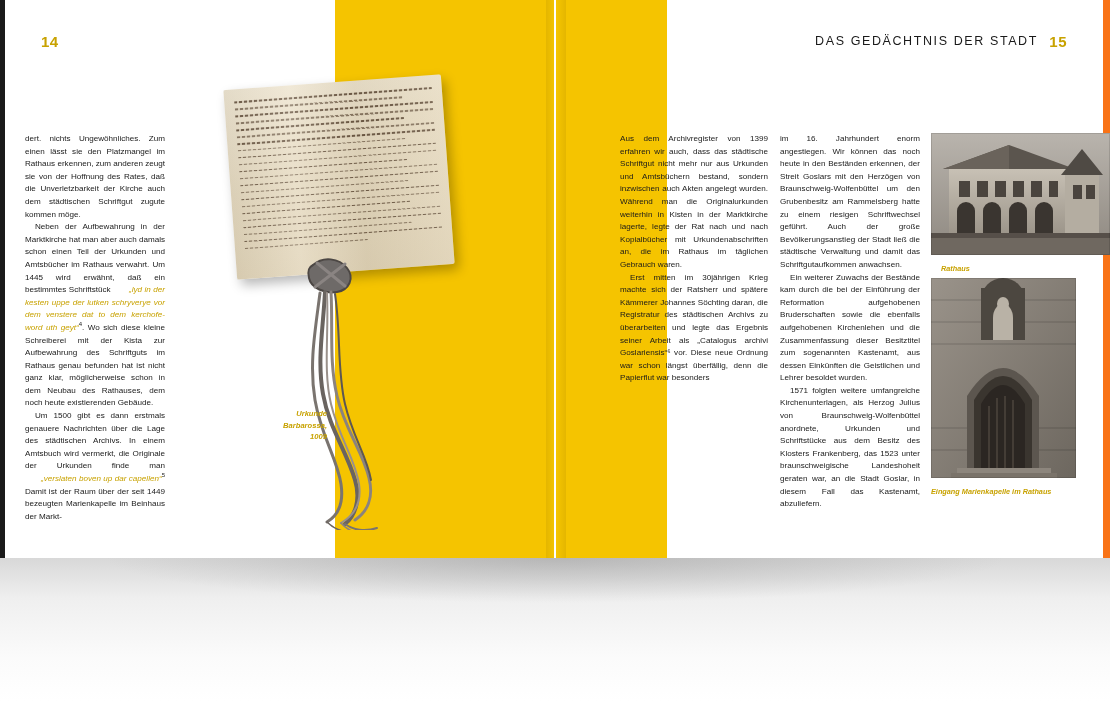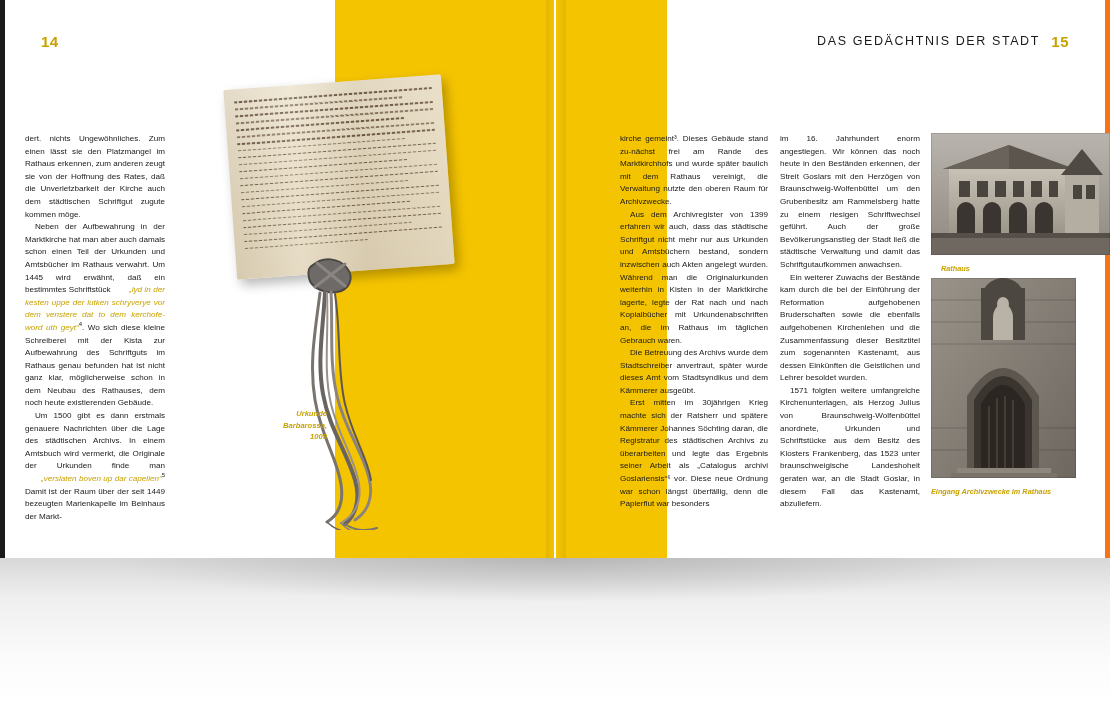--- a/index.html
+++ b/index.html
@@ -45,21 +45,21 @@
     width: 507px; height: 558px;
     background: #ffffff;
     border-left: 5px solid #1a1a1a;
     box-sizing: border-box;
   }
   .page-right {
     position: absolute;
     left: 555px; top: 0;
     width: 555px; height: 558px;
     background: #ffffff;
-    border-right: 5px solid #f97316;
+    border-right: 7px solid #f97316;
     box-sizing: border-box;
   }
   
   .yellow-left {
     position: absolute;
     left: 330px; top: 0;
     width: 225px; height: 558px;
     background: #f5c400;
   }
   .yellow-right {
@@ -267,23 +267,21 @@
 
   <div class="page-right">
 
     <div class="yellow-right"></div>
 
     <div class="running-head">DAS GEDÄCHTNIS DER STADT</div>
     <div class="folio folio-right">15</div>
   </div>
 
   <div class="col col-r1">
-    <p>kirche gemeint³. Dieses Gebäude stand zu-nächst frei am Rande des Marktkirchhofs und wurde später baulich mit dem Rathaus vereinigt, die Verwaltung nutzte den oberen Raum für Archivzwecke.</p>
     <p>Aus dem Archivregister von 1399 erfahren wir auch, dass das städtische Schriftgut nicht mehr nur aus Urkunden und Amtsbüchern bestand, sondern inzwischen auch Akten angelegt wurden. Während man die Originalurkunden weiterhin in Kisten in der Marktkirche lagerte, legte der Rat nach und nach Kopialbücher mit Urkundenabschriften an, die im Rathaus im täglichen Gebrauch waren.</p>
-    <p>Die Betreuung des Archivs wurde dem Stadtschreiber anvertraut, später wurde dieses Amt vom Stadtsyndikus und dem Kämmerer ausgeübt.</p>
     <p>Erst mitten im 30jährigen Krieg machte sich der Ratsherr und spätere Kämmerer Johannes Söchting daran, die Registratur des städtischen Archivs zu überarbeiten und legte das Ergebnis seiner Arbeit als „Catalogus archivi Goslariensis“⁶ vor. Diese neue Ordnung war schon längst überfällig, denn die Papierflut war besonders</p>
   </div>
 
   <div class="col col-r2">
     <p>im 16. Jahrhundert enorm angestiegen. Wir können das noch heute in den Beständen erkennen, der Streit Goslars mit den Herzögen von Braunschweig-Wolfenbüttel um den Grubenbesitz am Rammelsberg hatte zu einem riesigen Schriftwechsel geführt. Auch der große Bevölkerungsanstieg der Stadt ließ die städtische Verwaltung und damit das Schriftgutaufkommen anwachsen.</p>
     <p>Ein weiterer Zuwachs der Bestände kam durch die bei der Einführung der Reformation aufgehobenen Bruderschaften sowie die ebenfalls aufgehobenen Kirchenlehen und die Zusammenfassung dieser Besitztitel zum sogenannten Kastenamt, aus dessen Einkünften die Geistlichen und Lehrer besoldet wurden.</p>
     <p>1571 folgten weitere umfangreiche Kirchenunterlagen, als Herzog Julius von Braunschweig-Wolfenbüttel anordnete, Urkunden und Schriftstücke aus dem Besitz des Klosters Frankenberg, das 1523 unter braunschweigische Landeshoheit geraten war, an die Stadt Goslar, in diesem Fall das Kastenamt, abzuliefern.</p>
   </div>
 
   <div class="photo photo-rathaus">
@@ -368,19 +366,19 @@
         <line x1="66" y1="120" x2="66" y2="190"></line>
         <line x1="74" y1="118" x2="74" y2="190"></line>
         <line x1="82" y1="122" x2="82" y2="190"></line>
       </g>
 
       <rect x="26" y="190" width="94" height="5" fill="#8d867d"></rect>
       <rect x="20" y="195" width="106" height="5" fill="#7a736a"></rect>
       <rect x="0" y="0" width="145" height="200" fill="none" stroke="rgba(0,0,0,0.12)" stroke-width="2"></rect>
     </svg>
   </div>
-  <div class="caption-right cap-eingang">Eingang Archivzwecke im Rathaus</div>
+  <div class="caption-right cap-eingang">Eingang Marienkapelle im Rathaus</div>
 
   <div class="gutter"></div>
   <div class="gutter-shade"></div>
 </div>
 
 <div class="page-shadow-bottom"></div>
 
 </body></html>

